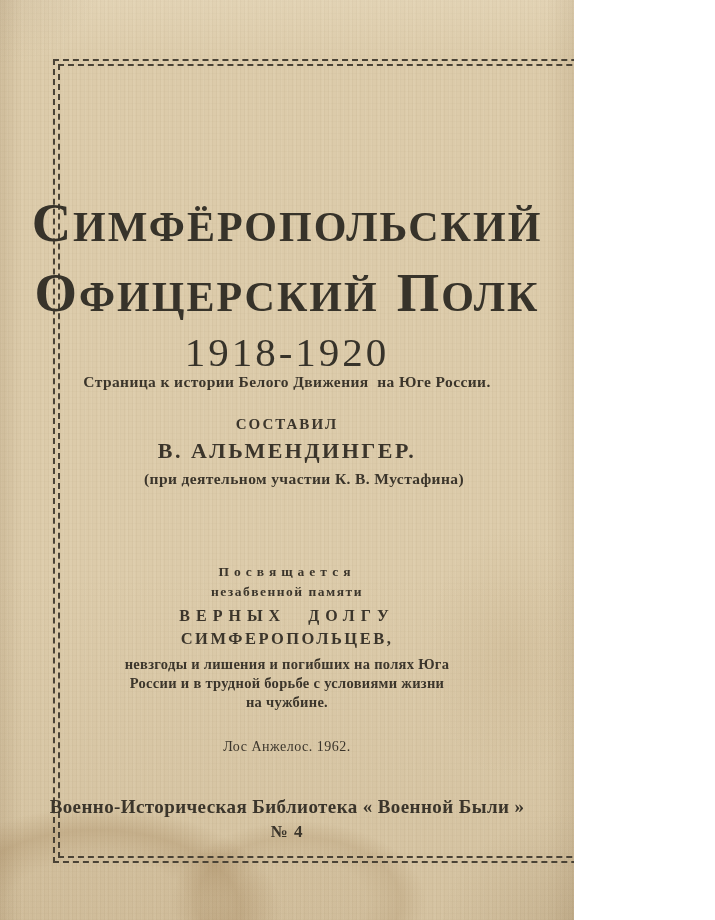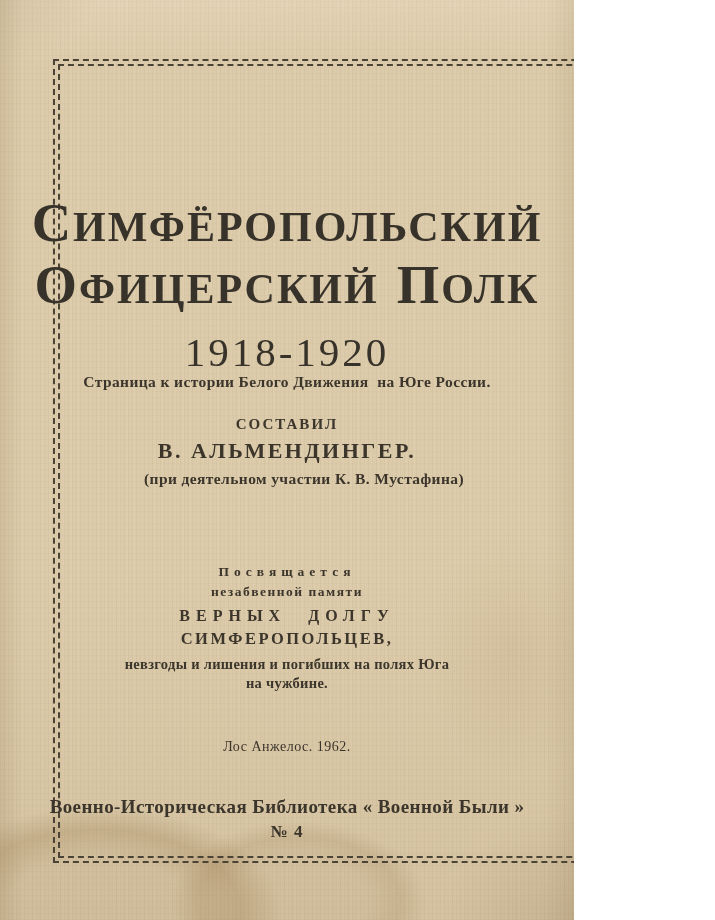--- a/index.html
+++ b/index.html
@@ -52,21 +52,21 @@
     text-align: center;
   }
   .title {
     font-weight: bold;
     color: #37332a;
     font-size: 42px;
     letter-spacing: 2px;
     line-height: 1.1;
   }
   .title::first-letter { font-size: 1.3em; }
-  .tword { display: inline-block; margin: 0 9px; }
+  .tword { display: inline-block; margin: 8px 9px; }
   .tword::first-letter { font-size: 1.3em; }
   .t1 { top: 193px; }
   .t2 { top: 255px; }
   .years { top: 328px; font-size: 41px; font-weight: normal; letter-spacing: 3px; color: #37332a; }
   .subtitle { top: 373px; font-size: 15.5px; font-weight: bold; letter-spacing: 0.4px; white-space: pre; }
   .sostavil { top: 416px; font-size: 15px; font-weight: bold; letter-spacing: 2px; }
   .author { top: 438px; font-size: 22px; font-weight: bold; letter-spacing: 2.5px; }
   .collab { top: 470px; font-size: 15.5px; font-weight: bold; letter-spacing: 0.4px; margin-left: 34px; }
   .ded1 { top: 564px; font-size: 13.5px; font-weight: bold; letter-spacing: 5px; }
   .ded2 { top: 584px; font-size: 13.5px; font-weight: bold; letter-spacing: 1.5px; }
@@ -109,20 +109,21 @@
     <div class="line ded1">Посвящается</div>
 
     <div class="line ded2">незабвенной памяти</div>
 
     <div class="line ded3">ВЕРНЫХ ДОЛГУ</div>
 
     <div class="line ded4">СИМФЕРОПОЛЬЦЕВ,</div>
 
     <div class="line dedp">
       <div>невзгоды и лишения и погибших на полях Юга</div>
+      <div>России и в трудной борьбе с условиями жизни</div>
       <div>на чужбине.</div>
     </div>
 
     <div class="line place">Лос Анжелос. 1962.</div>
 
     <div class="line series">Военно-Историческая Библиотека « Военной Были »</div>
 
     <div class="line num">№ 4</div>
 
   </div>

